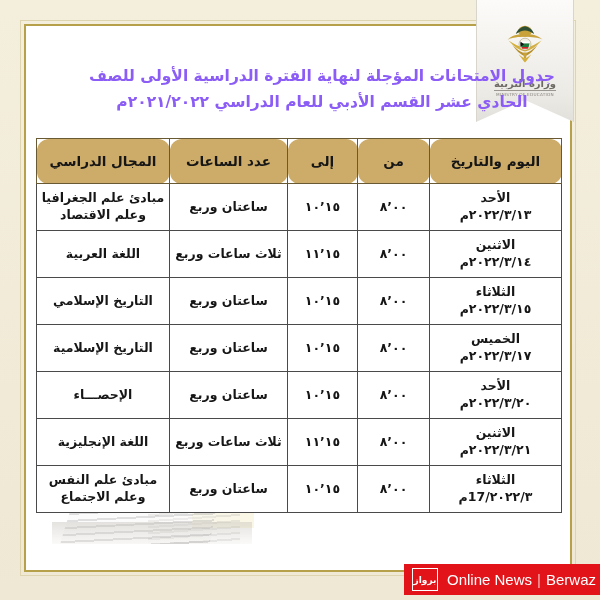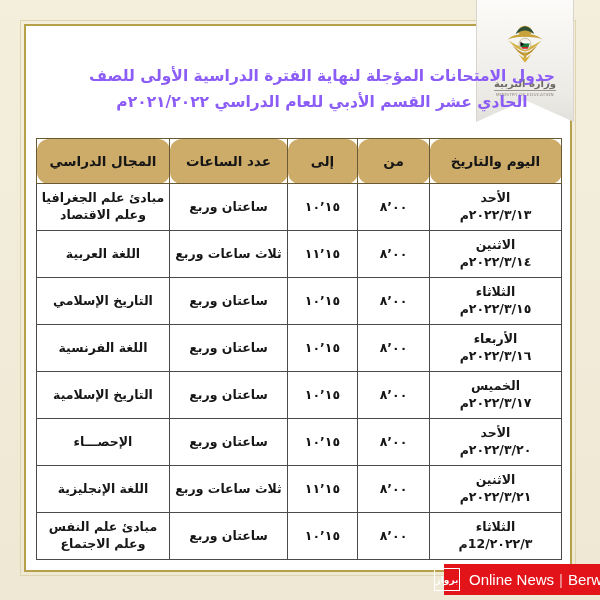--- a/index.html
+++ b/index.html
@@ -209,26 +209,26 @@
   col.col-from     { width: 72px; }
   col.col-to       { width: 70px; }
   col.col-hours    { width: 118px; }
   col.col-subject  { width: 133px; }
 
   
   #news-banner {
     position: absolute;
     right: 0;
     bottom: 5px;
-    width: 156px;
+    width: 196px;
     height: 31px;
     background: #e2141a;
     display: flex;
     align-items: center;
-    justify-content: center;
+    justify-content: flex-start;
     direction: ltr;
     padding-left: 8px;
     box-sizing: border-box;
   }
   #news-logo-mark {
     width: 24px;
     height: 21px;
     border: 1px solid #ffffff;
     color: #ffffff;
     font-size: 9px;
@@ -340,30 +340,20 @@
             <span class="daydate-day">الثلاثاء</span>
             <span class="daydate-date">٢٠٢٢/٣/١٥م</span>
           </td>
           <td>٨٬٠٠</td>
           <td>١٠٬١٥</td>
           <td>ساعتان وربع</td>
           <td class="cell-subject">التاريخ الإسلامي</td>
         </tr>
         <tr>
           <td class="cell-daydate">
-            <span class="daydate-day">الأربعاء</span>
-            <span class="daydate-date">٢٠٢٢/٣/١٦م</span>
-          </td>
-          <td>٨٬٠٠</td>
-          <td>١٠٬١٥</td>
-          <td>ساعتان وربع</td>
-          <td class="cell-subject">اللغة الفرنسية</td>
-        </tr>
-        <tr>
-          <td class="cell-daydate">
             <span class="daydate-day">الخميس</span>
             <span class="daydate-date">٢٠٢٢/٣/١٧م</span>
           </td>
           <td>٨٬٠٠</td>
           <td>١٠٬١٥</td>
           <td>ساعتان وربع</td>
           <td class="cell-subject">التاريخ الإسلامية</td>
         </tr>
         <tr>
           <td class="cell-daydate">
@@ -381,21 +371,21 @@
             <span class="daydate-date">٢٠٢٢/٣/٢١م</span>
           </td>
           <td>٨٬٠٠</td>
           <td>١١٬١٥</td>
           <td>ثلاث ساعات وربع</td>
           <td class="cell-subject">اللغة الإنجليزية</td>
         </tr>
         <tr>
           <td class="cell-daydate">
             <span class="daydate-day">الثلاثاء</span>
-            <span class="daydate-date">٢٠٢٢/٣/12م</span>
+            <span class="daydate-date">٢٠٢٢/٣/17م</span>
           </td>
           <td>٨٬٠٠</td>
           <td>١٠٬١٥</td>
           <td>ساعتان وربع</td>
           <td class="cell-subject">مبادئ علم النفس وعلم الاجتماع</td>
         </tr>
       </tbody>
   </table>
 
   <div id="news-banner">

